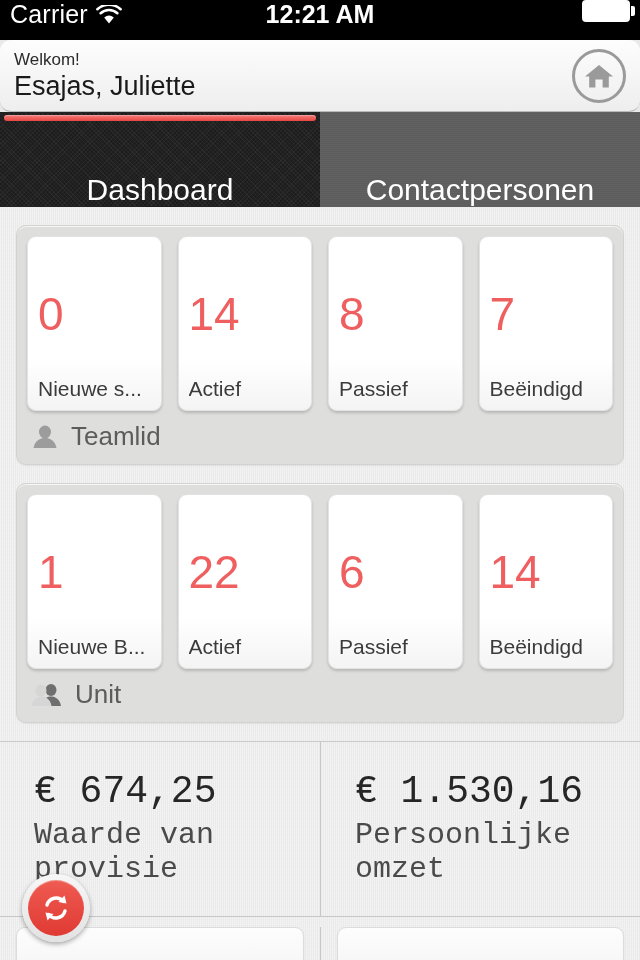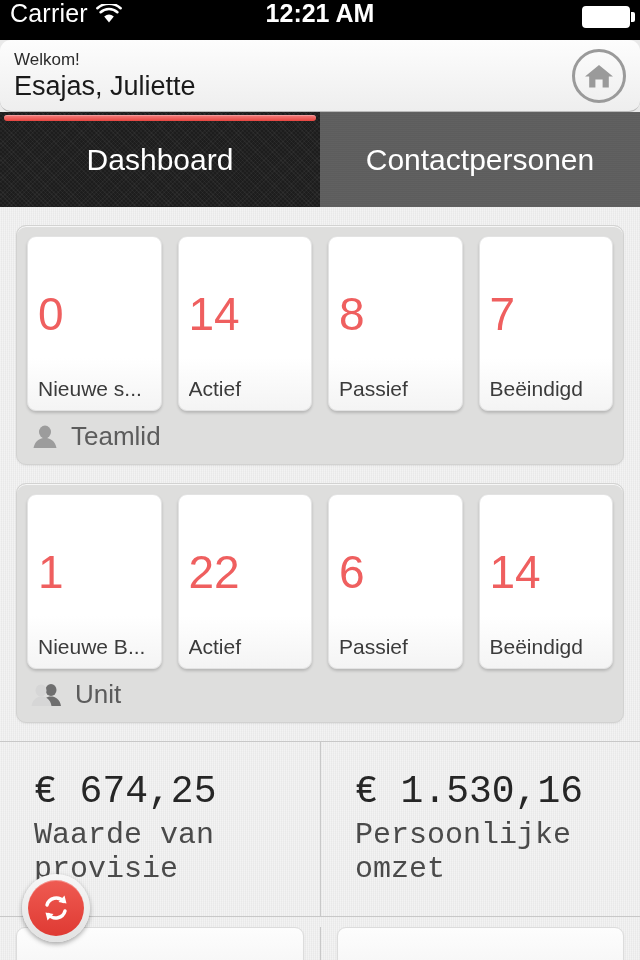--- a/index.html
+++ b/index.html
@@ -7,21 +7,21 @@
     width:640px; height:960px;
     font-family:"Liberation Sans", sans-serif;
     background:#e9e9e9;
     overflow:hidden;
   }
   #app { position:relative; width:640px; height:960px; overflow:hidden; }
 
   
   .statusbar{
     height:40px; background:#000; color:#fff;
-    display:flex; align-items:flex-end; padding:12px 10px;
+    display:flex; align-items:flex-start; padding:0 10px;
     position:relative;
     gap:12px;
   }
   .sb-left{ display:flex; align-items:center; gap:8px; font-size:25px; letter-spacing:.2px; }
   .sb-clock{
     position:absolute; left:0; right:0; text-align:center;
     font-size:25px; font-weight:bold; pointer-events:none;
   }
   .sb-right{ margin-left:auto; display:flex; align-items:center; z-index:2; }
   .wifi{ width:26px; height:20px; display:block; }
@@ -52,21 +52,21 @@
     background:transparent;
   }
   .home-btn svg{ display:block; }
 
   
   .tabbar{
     height:95px; display:flex; position:relative;
     background:#5d5d5d;
   }
   .tab{
-    flex:0 0 50%; display:flex; align-items:center; justify-content:center;
+    flex:0 0 50%; display:flex; align-items:flex-end; justify-content:center;
     color:#fff; font-size:30px; position:relative;
   }
   .tab.inactive{
     background:#5d5d5d;
     background-image:
       repeating-linear-gradient(0deg, rgba(255,255,255,.025) 0 1px, transparent 1px 2px);
   }
   .tab.active{
     background:#1d1d1d;
     background-image:

